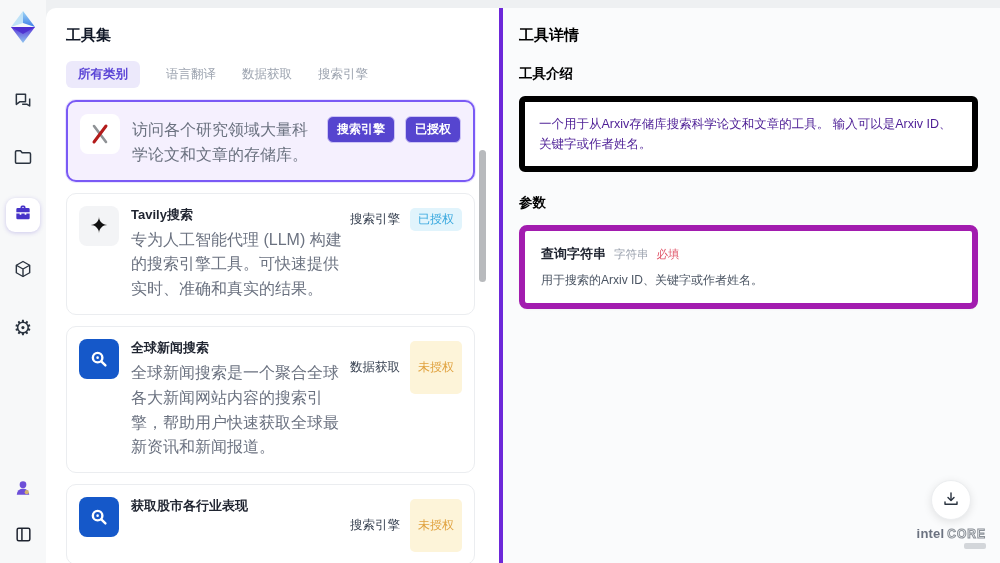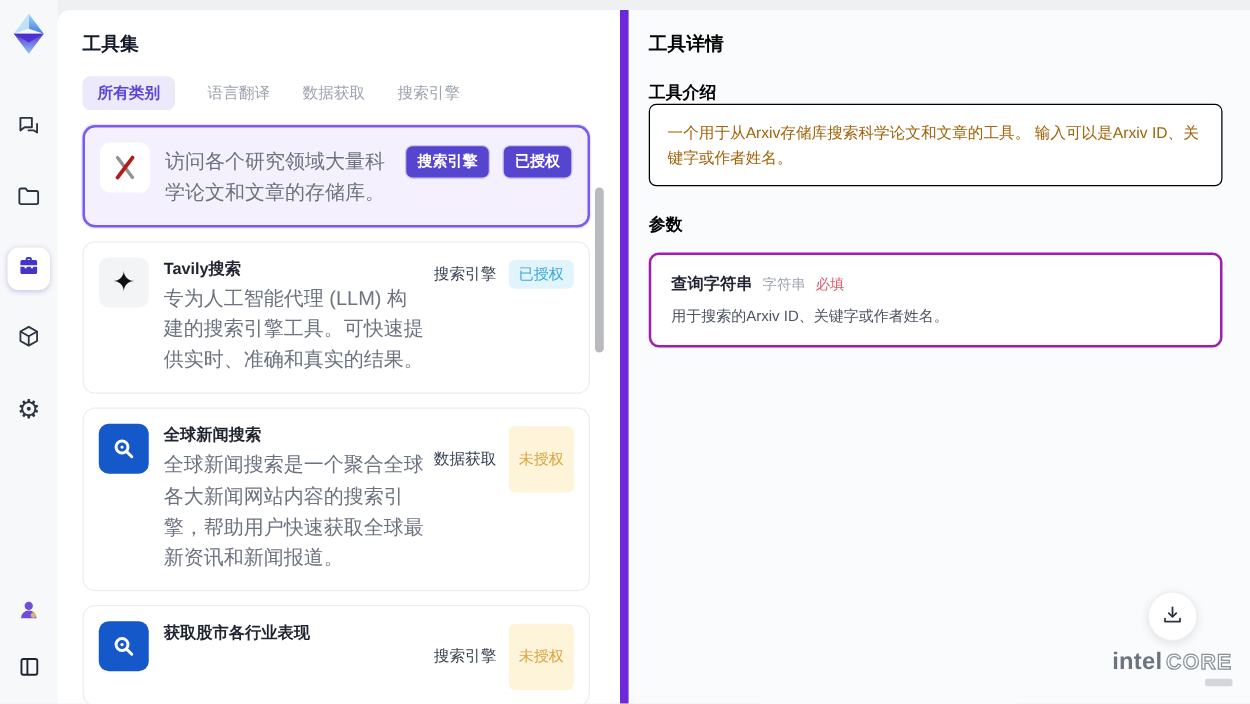--- a/index.html
+++ b/index.html
@@ -33,21 +33,21 @@
   }
   .nav-bottom { margin-top:auto; display:flex; flex-direction:column; gap:12px; align-items:center; }
   .gear-glyph { font-size:21px; line-height:1; color:#2b3440; }
 
   
   .list-panel {
     width:457px; flex:0 0 457px;
     margin-top:8px; height:calc(100% - 8px);
     background:#ffffff;
     border-top-left-radius:10px;
-    border-right:7px solid #6d28d9;
+    border-right:4px solid #6d28d9;
     padding:18px 24px 0 20px;
     position:relative;
   }
   .page-title { font-size:15px; font-weight:bold; color:#111827; }
   .tabs { display:flex; align-items:flex-end; gap:26px; margin-top:16px; }
   .tab { font-size:12.5px; color:#9ca3af; cursor:pointer; padding:5px 0; white-space:nowrap; }
   .tab.active {
     background:#ece9fb; color:#5b45d6; font-weight:bold;
     padding:5px 12px; border-radius:6px;
   }
@@ -101,27 +101,27 @@
 
   
   .detail-panel {
     flex:1; margin-top:8px; height:calc(100% - 8px);
     background:#fafbfc;
     padding:18px 22px 0 16px;
   }
   .detail-title { font-size:15px; font-weight:bold; color:#000000; }
   .section-heading { font-size:13.5px; font-weight:bold; color:#000000; margin-top:22px; }
   .intro-box {
-    background:#ffffff;
-    border:1px solid #000000; border-radius:6px;
-    padding:12px 14px; font-size:12.5px; color:#a16207; line-height:1.6;
+    margin-top:13px; background:#ffffff;
+    border:6px solid #000000; border-radius:6px;
+    padding:12px 14px; font-size:12.5px; color:#4c1d95; line-height:1.6;
   }
   .param-card {
     margin-top:13px; background:#ffffff;
-    border:2px solid #a21caf; border-radius:8px;
+    border:6px solid #a21caf; border-radius:8px;
     box-shadow:0 1px 2px rgba(0,0,0,.03);
     padding:14px 16px;
   }
   .param-head { display:flex; align-items:baseline; gap:8px; }
   .param-name { font-size:13px; font-weight:bold; color:#1f2430; }
   .param-type { font-size:11.5px; color:#9ca3af; }
   .param-required { font-size:11.5px; color:#e0566a; }
   .param-desc { font-size:12px; color:#4b5563; margin-top:9px; }
 
   
@@ -131,23 +131,23 @@
   }
   .download-btn {
     width:40px; height:40px; border-radius:50%;
     background:#ffffff; border:1px solid #eceef0;
     box-shadow:0 2px 8px rgba(0,0,0,.10);
     display:flex; align-items:center; justify-content:center;
     cursor:pointer;
   }
   .intel-logo { display:flex; flex-direction:column; align-items:flex-end; }
   .intel-line { display:flex; align-items:baseline; gap:3px; }
-  .intel-word { font-size:19px; font-weight:bold; color:#6b7280; letter-spacing:.2px; }
+  .intel-word { font-size:13px; font-weight:bold; color:#6b7280; letter-spacing:.2px; }
   .core-word {
-    font-size:17px; font-weight:bold; letter-spacing:1px;
+    font-size:12px; font-weight:bold; letter-spacing:1px;
     color:#fafbfc; -webkit-text-stroke:1px #8a9097;
   }
   .ultra-chip { width:22px; height:6px; border-radius:2px; background:#d3d6da; margin-top:2px; }
 </style>
 </head>
 <body>
 
 <div class="app">
 
   <aside class="sidebar">

